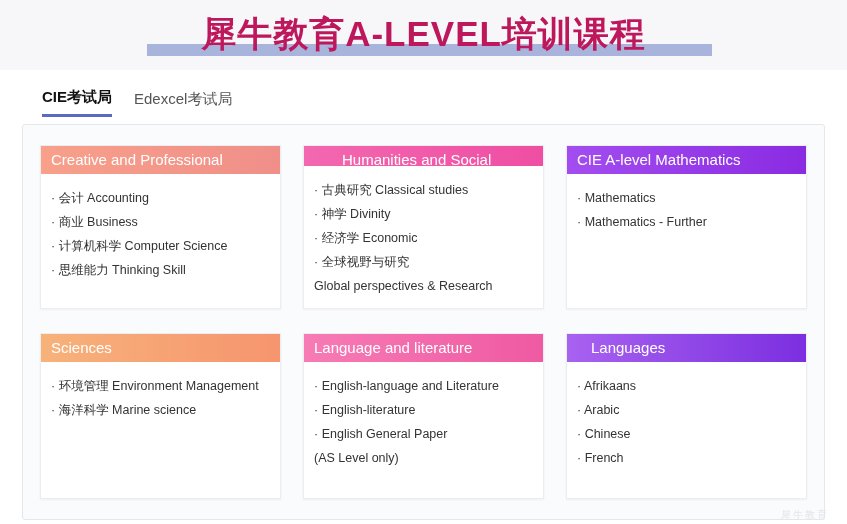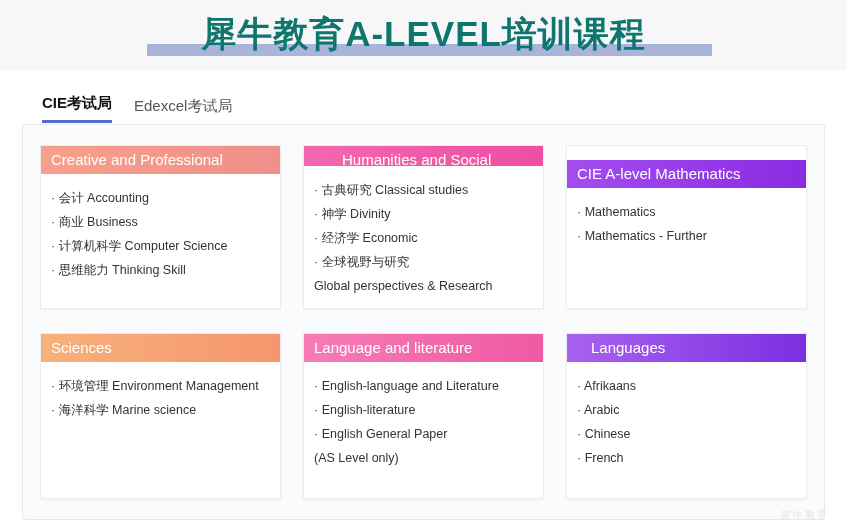--- a/index.html
+++ b/index.html
@@ -30,32 +30,32 @@
     background: #a9b4dc;
   }
   .header-title {
     position: absolute;
     left: 0;
     right: 0;
     top: 11px;
     text-align: center;
     font-size: 35px;
     font-weight: bold;
-    color: #0f766e;
+    color: #be185d;
     letter-spacing: 1px;
     white-space: nowrap;
   }
 
   
   .tabs {
     position: absolute;
     left: 42px;
-    top: 94px;
+    top: 88px;
     display: flex;
-    align-items: flex-end;
+    align-items: center;
     gap: 22px;
   }
   .tab {
     font-size: 15px;
     color: #555555;
     padding-bottom: 7px;
     cursor: pointer;
     white-space: nowrap;
   }
   .tab.active {
@@ -159,21 +159,21 @@
     <div class="card-body">
       <div class="item">· 古典研究 Classical studies</div>
       <div class="item">· 神学 Divinity</div>
       <div class="item">· 经济学 Economic</div>
       <div class="item">· 全球视野与研究</div>
       <div class="item">Global perspectives &amp; Research</div>
     </div>
   </div>
 
   <div class="card card-1">
-    <div class="card-head" style="background:linear-gradient(to right,#a34df0,#8a2be2);margin-top:14px;">CIE A-level Mathematics</div>
+    <div class="card-head" style="background:linear-gradient(to right,#a34df0,#8a2be2);">CIE A-level Mathematics</div>
     <div class="card-body">
       <div class="item">· Mathematics</div>
       <div class="item">· Mathematics - Further</div>
     </div>
   </div>
 
   <div class="card card-2">
     <div class="card-head" style="background:linear-gradient(to right,#f7b27a,#f6956f);">Sciences</div>
     <div class="card-body">
       <div class="item">· 环境管理 Environment Management</div>

